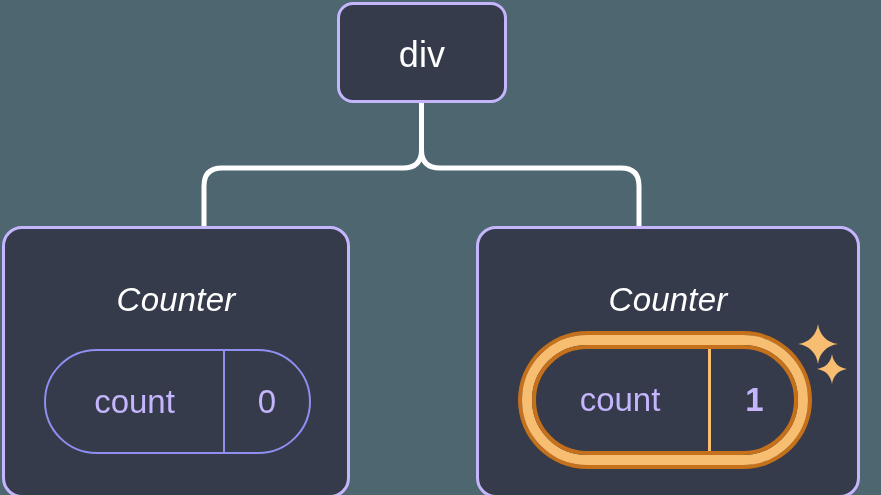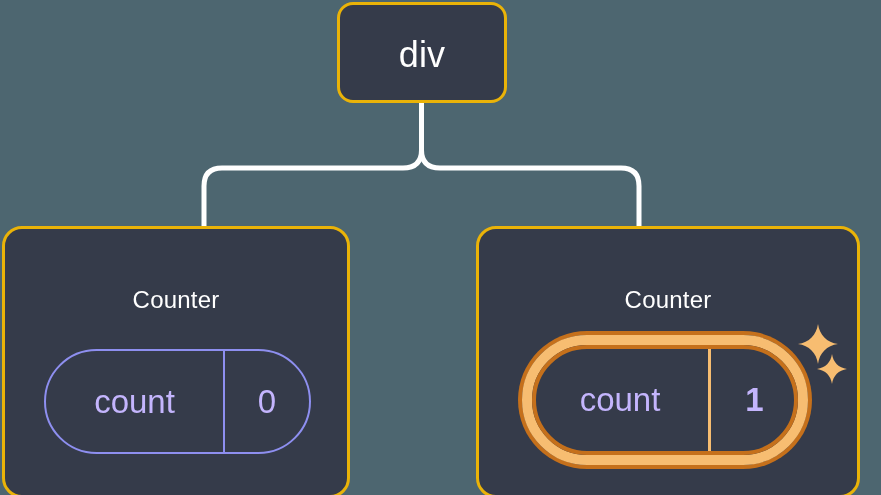--- a/index.html
+++ b/index.html
@@ -25,21 +25,21 @@
     left: 0;
     width: 881px;
     height: 495px;
     display: block;
   }
   
   .node-box {
     position: absolute;
     box-sizing: border-box;
     background: #353b4a;
-    border: 3px solid #eab308;
+    border: 3px solid #c4b5fd;
     border-radius: 20px;
   }
   #node-div {
     left: 337px;
     top: 2px;
     width: 170px;
     height: 101px;
     border-radius: 16px;
   }
   #node-counter-left {
@@ -63,22 +63,23 @@
     font-family: "Liberation Sans", sans-serif;
     letter-spacing: 0.2px;
   }
   #div-title {
     top: 29px;
     font-size: 36px;
     line-height: 42px;
   }
   .counter-title {
     top: 52px;
-    font-size: 24px;
+    font-size: 33px;
     line-height: 38px;
+    font-style: italic;
   }
   
   .pill {
     position: absolute;
     box-sizing: border-box;
     display: flex;
     align-items: stretch;
     border-radius: 999px;
   }
   .pill-plain {

